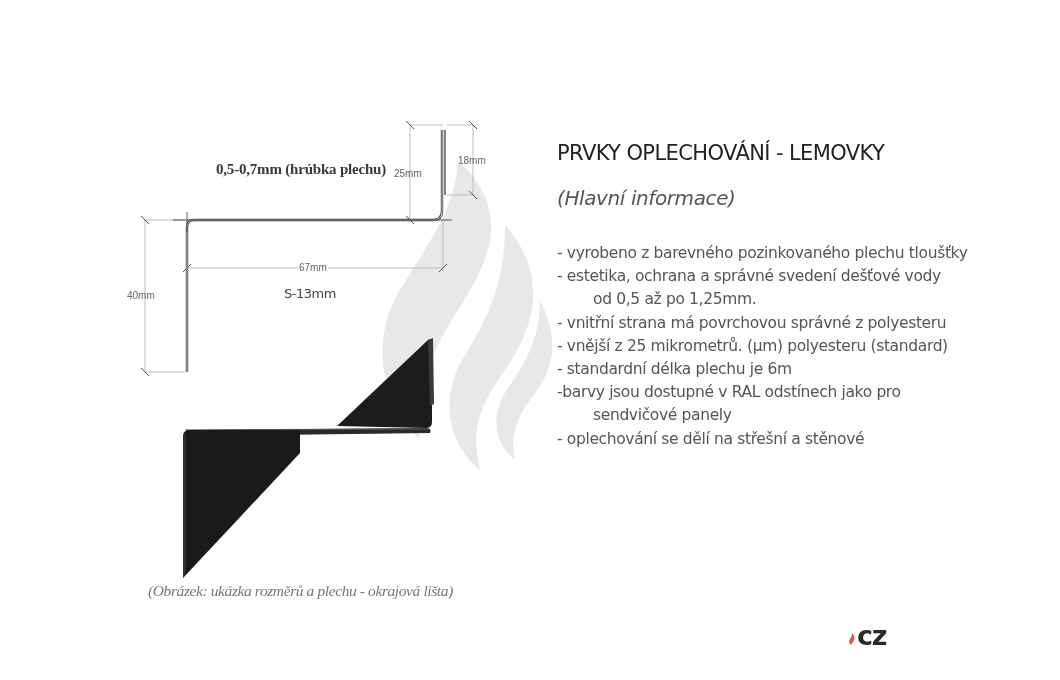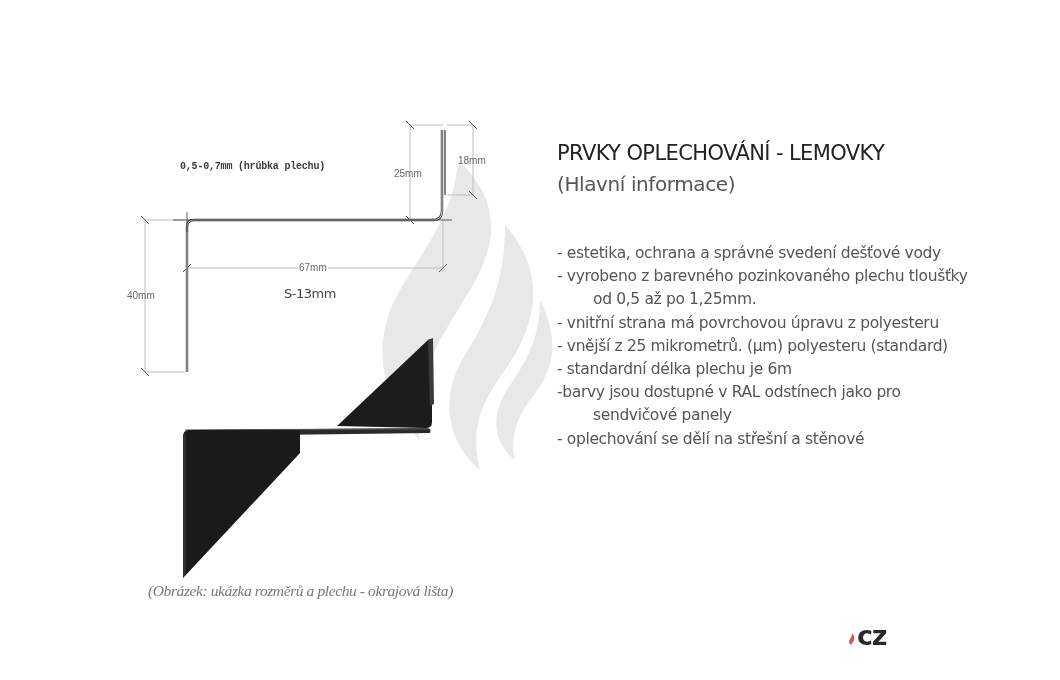--- a/index.html
+++ b/index.html
@@ -1,22 +1,22 @@
 <!DOCTYPE html>
 <html><head>
 <meta charset="utf-8">
 <style>
   html, body { margin: 0; padding: 0; background: #ffffff; }
   body { width: 1060px; height: 680px; position: relative; overflow: hidden; font-family: "DejaVu Sans", sans-serif; }
   svg.drawing { position: absolute; left: 0; top: 0; }
   .dim { font-family: "Liberation Sans", sans-serif; font-size: 10px; color: #666; position: absolute; white-space: nowrap; }
-  .thick { font-family: Liberation Mono, monospace; font-size: 10px; font-weight: bold; color: #3a3a3a; position: absolute; white-space: nowrap; letter-spacing: -0.2px; }
+  .thick { font-family: Liberation Serif, serif; font-size: 15px; font-weight: bold; color: #3a3a3a; position: absolute; white-space: nowrap; letter-spacing: -0.2px; margin-left: 36px; }
   .code { font-family: "DejaVu Sans", sans-serif; font-size: 13px; color: #444; position: absolute; white-space: nowrap; letter-spacing: -0.5px; }
   .title { position: absolute; left: 557px; top: 141px; font-family: "DejaVu Sans", sans-serif; font-size: 21px; color: #222; white-space: nowrap; letter-spacing: -0.6px; }
-  .subtitle { position: absolute; left: 557px; top: 172px; font-family: "DejaVu Sans", sans-serif; font-size: 20px; color: #555; white-space: nowrap; letter-spacing: -0.4px; }
+  .subtitle { position: absolute; left: 557px; top: 186px; font-family: "DejaVu Sans", sans-serif; font-size: 20px; font-style: italic; color: #555; white-space: nowrap; letter-spacing: -0.4px; }
   .info-list { position: absolute; left: 557px; top: 242px; margin: 0; padding: 0; list-style: none; font-family: "DejaVu Sans", sans-serif; font-size: 15.5px; color: #555; line-height: 23.2px; letter-spacing: -0.35px; }
   .info-list li { white-space: nowrap; }
   .info-list .cont { padding-left: 36px; }
   .caption { position: absolute; left: 148px; top: 582px; font-family: Liberation Serif, serif; font-style: italic; font-size: 15.5px; color: #777; white-space: nowrap; letter-spacing: -0.4px; }
   .logo { position: absolute; left: 846px; top: 620px; font-family: "DejaVu Sans", sans-serif; font-weight: bold; font-size: 27px; color: #2a2a2a; white-space: nowrap; letter-spacing: -1.2px; display: flex; align-items: baseline; }
   .logo-flame { display: inline-block; width: 9px; height: 12px; margin: 0 1px; }
 </style>
 </head>
 <body>
 
@@ -82,24 +82,24 @@
 <div class="dim" style="left:394px; top:168px;">25mm</div>
 <div class="dim" style="left:458px; top:155px;">18mm</div>
 <div class="dim" style="left:298px; top:262px; background:#fff; padding:0 1px;text-align:right;">67mm</div>
 <div class="dim" style="left:127px; top:290px;">40mm</div>
 <div class="code" style="left:284px; top:286px;">S-13mm</div>
 
 <div class="title">PRVKY OPLECHOVÁNÍ - LEMOVKY</div>
 <div class="subtitle">(Hlavní informace)</div>
 
 <ul class="info-list">
+  <li>- vyrobeno z barevného pozinkovaného plechu tloušťky</li>
   <li>- estetika, ochrana a správné svedení dešťové vody</li>
-  <li>- vyrobeno z barevného pozinkovaného plechu tloušťky</li>
   <li class="cont">od 0,5 až po 1,25mm.</li>
-  <li>- vnitřní strana má povrchovou úpravu z polyesteru</li>
+  <li>- vnitřní strana má povrchovou správné z polyesteru</li>
   <li>- vnější z 25 mikrometrů. (µm) polyesteru (standard)</li>
   <li>- standardní délka plechu je 6m</li>
   <li>-barvy jsou dostupné v RAL odstínech jako pro</li>
   <li class="cont">sendvičové panely</li>
   <li>- oplechování se dělí na střešní a stěnové</li>
 </ul>
 
 <div class="caption">(Obrázek: ukázka rozměrů a plechu - okrajová lišta)</div>
 
 <div class="logo">

